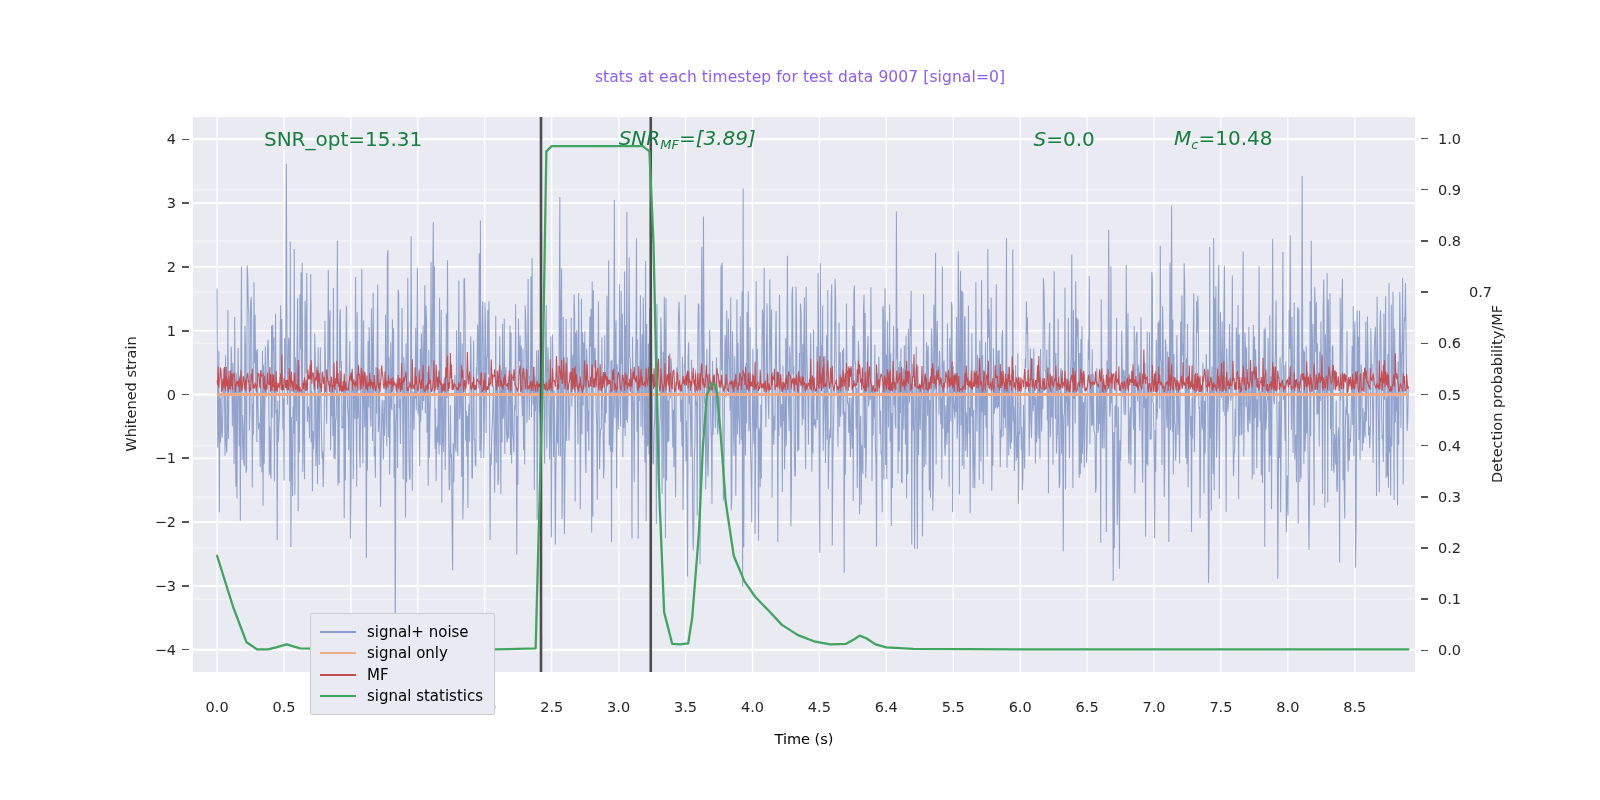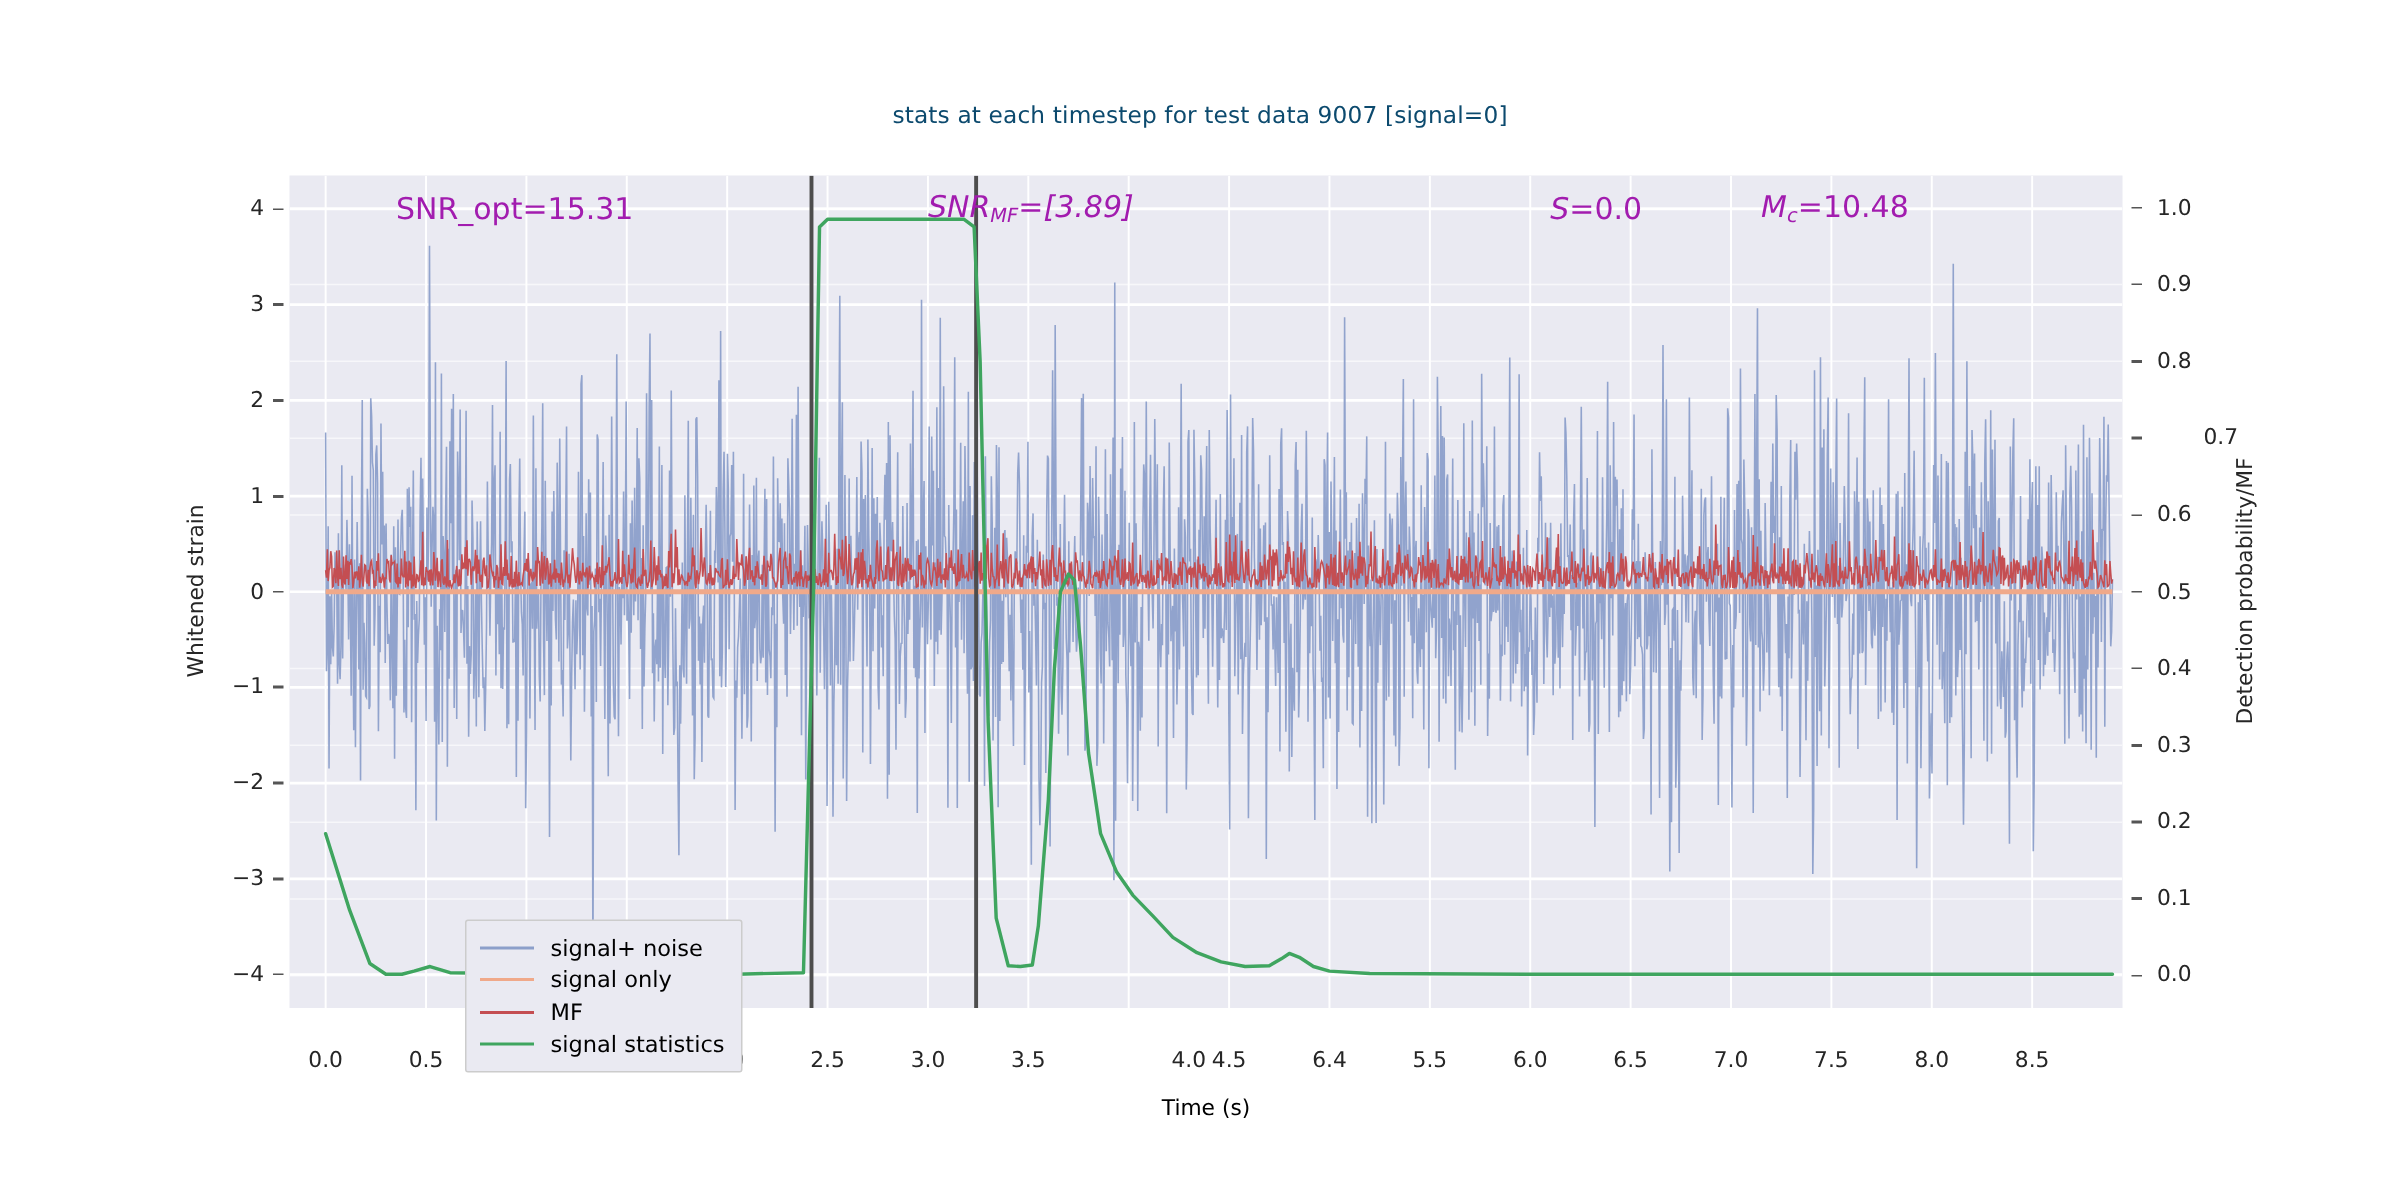--- a/index.html
+++ b/index.html
@@ -6,21 +6,21 @@
   body{
     width:1600px;height:800px;background:#ffffff;
     font-family:"DejaVu Sans","Liberation Sans",sans-serif;
     color:#262626;overflow:hidden;
   }
   #figure{position:relative;width:1600px;height:800px;}
 
   
   .fig-title{
     position:absolute;left:0;top:68px;width:1600px;text-align:center;
-    font-size:15.5px;color:#0c4a6e;letter-spacing:.1px;
+    font-size:15.5px;color:#8b5cf6;letter-spacing:.1px;
   }
 
   
   .axes{
     position:absolute;left:193px;top:117px;width:1222px;height:555px;
     background:#eaeaf2;overflow:hidden;
   }
   .axes svg{display:block;width:100%;height:100%;}
 
   
@@ -38,21 +38,21 @@
   .ylabel-right{
     position:absolute;left:1497px;top:394px;font-size:14.5px;color:#262626;
     transform:translate(-50%,-50%) rotate(-90deg);white-space:nowrap;
   }
   .xlabel{
     position:absolute;left:804px;top:731px;font-size:14.5px;color:#000000;
     transform:translateX(-50%);white-space:nowrap;
   }
 
   
-  .annot{position:absolute;font-size:20px;color:#a21caf;white-space:nowrap;transform:translateY(-50%);}
+  .annot{position:absolute;font-size:20px;color:#15803d;white-space:nowrap;transform:translateY(-50%);}
   .annot .it{font-style:italic;}
   .annot .sub{font-size:13px;font-style:italic;vertical-align:-0.28em;}
 
   
   .legend{
     position:absolute;left:310px;top:613px;
     background:#eaeaf2;border:1px solid #cccccc;border-radius:2px;
     padding:7px 11px 7px 9px;
   }
   .legend-row{display:flex;align-items:center;height:21.5px;}
@@ -169,21 +169,21 @@
       <div class="tick ytick-r" style="left: 1438px; top: 138.504px; width: 40px;">1.0</div>
       <div class="tickdash" style="left: 1421px; top: 137.704px; width: 7px; height: 1.6px;"></div>
       <div class="tick xtick" style="left: 217.092px; top: 699px;">0.0</div>
       <div class="tick xtick" style="left: 284.014px; top: 699px;">0.5</div>
       <div class="tick xtick" style="left: 350.936px; top: 699px;">1.0</div>
       <div class="tick xtick" style="left: 417.859px; top: 699px;">1.5</div>
       <div class="tick xtick" style="left: 484.781px; top: 699px;">2.0</div>
       <div class="tick xtick" style="left: 551.703px; top: 699px;">2.5</div>
       <div class="tick xtick" style="left: 618.625px; top: 699px;">3.0</div>
       <div class="tick xtick" style="left: 685.548px; top: 699px;">3.5</div>
-      <div class="tick xtick" style="left: 752.47px; top: 699px; margin-left: 40px;">4.0</div>
+      <div class="tick xtick" style="left: 752.47px; top: 699px;">4.0</div>
       <div class="tick xtick" style="left: 819.392px; top: 699px;">4.5</div>
       <div class="tick xtick" style="left: 886.314px; top: 699px;">6.4</div>
       <div class="tick xtick" style="left: 953.237px; top: 699px;">5.5</div>
       <div class="tick xtick" style="left: 1020.16px; top: 699px;">6.0</div>
       <div class="tick xtick" style="left: 1087.08px; top: 699px;">6.5</div>
       <div class="tick xtick" style="left: 1154px; top: 699px;">7.0</div>
       <div class="tick xtick" style="left: 1220.93px; top: 699px;">7.5</div>
       <div class="tick xtick" style="left: 1287.85px; top: 699px;">8.0</div>
       <div class="tick xtick" style="left: 1354.77px; top: 699px;">8.5</div>
     </div>

